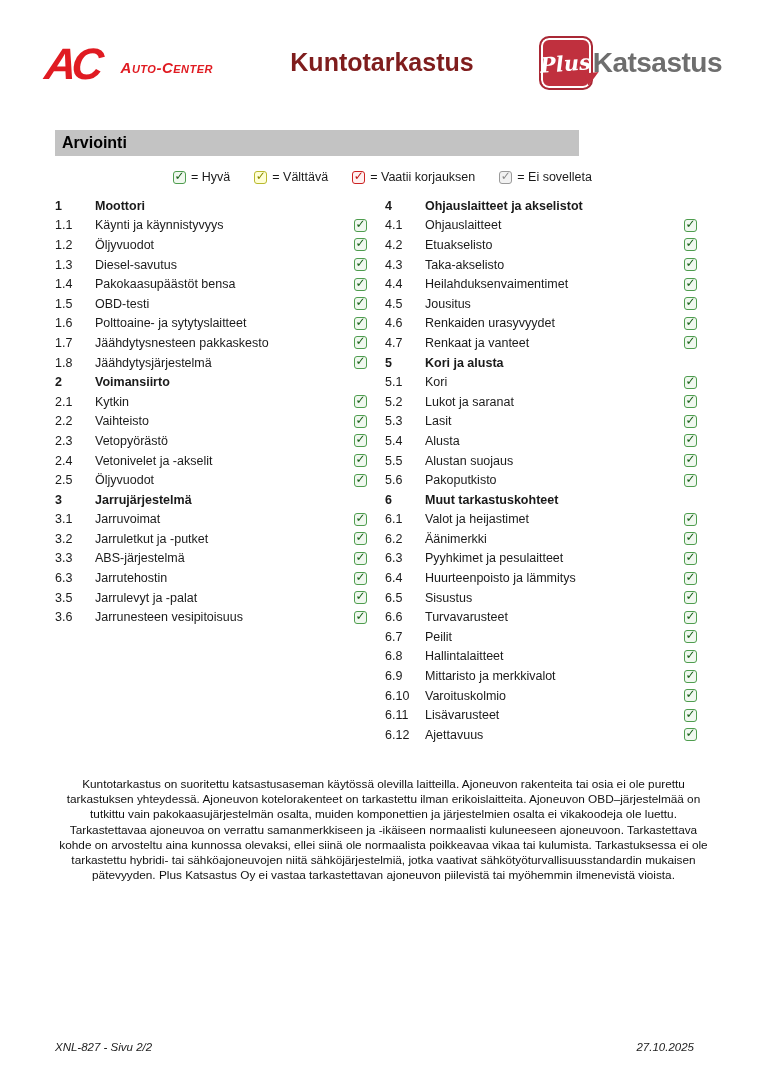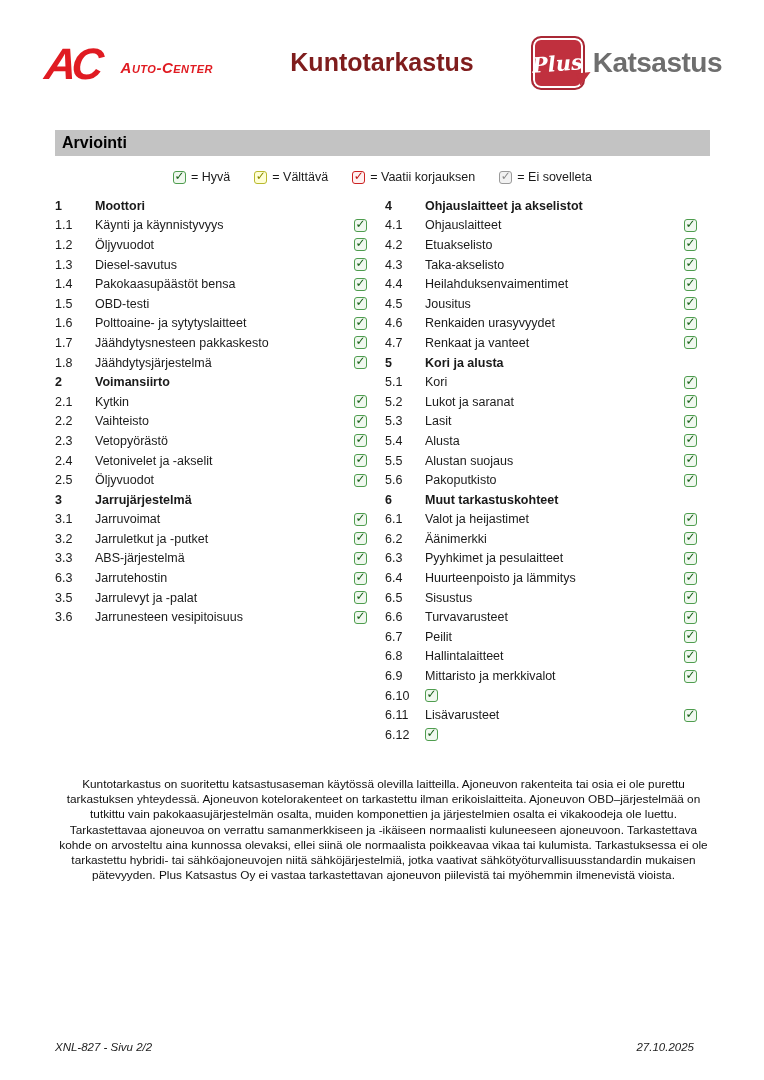--- a/index.html
+++ b/index.html
@@ -7,24 +7,24 @@
 
   
   .hdr-logo-ac{position:absolute;left:45px;top:42px;display:flex;align-items:center;color:#e01b22;white-space:nowrap;}
   .hdr-logo-ac .ac-mono{font-size:44px;font-weight:900;font-style:italic;letter-spacing:-5px;transform:skewX(-6deg);line-height:1;}
   .hdr-logo-ac .ac-word{font-size:15px;font-weight:800;font-style:italic;font-variant:small-caps;letter-spacing:.5px;margin-left:22px;margin-top:6px;}
   .page-title{position:absolute;left:0;top:48px;width:100%;text-align:center;font-size:25px;font-weight:700;color:#7f1d1d;}
   .hdr-logo-plus{position:absolute;right:42px;top:36px;display:flex;align-items:center;}
   .plus-bubble{position:relative;width:50px;height:50px;background:#c0303e;border:2px solid #a92835;border-radius:10px;box-shadow:inset 0 0 0 2px #fff;display:flex;align-items:center;justify-content:center;}
   .plus-bubble .plus-txt{color:#fff;font-size:21px;font-weight:800;font-style:italic;font-family:"DejaVu Serif",serif;transform:rotate(-4deg);}
   .plus-tail{position:absolute;right:-9px;bottom:4px;width:0;height:0;border-left:14px solid #c0303e;border-top:3px solid transparent;border-bottom:10px solid transparent;transform:rotate(-18deg);}
-  .katsastus-txt{font-size:28px;font-weight:700;color:#6e6e6e;margin-left:8px;letter-spacing:-.5px;}
-
-  
-  .section-bar{position:absolute;left:55px;top:130px;width:655px;height:26px;background:#c3c3c3;display:flex;align-items:center;}
+  .katsastus-txt{font-size:28px;font-weight:700;color:#6e6e6e;letter-spacing:-.5px;}
+
+  
+  .section-bar{position:absolute;left:55px;top:130px;width:524px;height:26px;background:#c3c3c3;display:flex;align-items:center;}
   .section-bar span{font-size:16px;font-weight:700;color:#000;padding-left:7px;}
 
   
   .legend{position:absolute;left:55px;top:170px;width:655px;display:flex;justify-content:center;gap:24px;align-items:center;font-size:12.5px;}
   .legend-item{display:flex;align-items:center;gap:5px;}
 
   
   .cb{width:13px;height:13px;border-radius:3px;box-sizing:border-box;display:inline-flex;align-items:center;justify-content:center;flex-shrink:0;}
   .cb .tick{font-family:"DejaVu Sans",sans-serif;font-size:12px;font-weight:700;line-height:1;margin-top:-3px;}
   .cb.good{border:1.5px solid #4f9d4f;background:#f0f8ef;}   .cb.good .tick{color:#145c14;}
@@ -404,33 +404,35 @@
     </div>
     <div class="row">
       <span class="num">6.9</span>
       <span class="label">Mittaristo ja merkkivalot</span>
       <span class="cb good">
         <span class="tick">✓</span>
       </span>
     </div>
     <div class="row">
       <span class="num">6.10</span>
+      <span class="label">Varoituskolmio</span>
       <span class="cb good">
         <span class="tick">✓</span>
       </span>
     </div>
     <div class="row">
       <span class="num">6.11</span>
       <span class="label">Lisävarusteet</span>
       <span class="cb good">
         <span class="tick">✓</span>
       </span>
     </div>
     <div class="row">
       <span class="num">6.12</span>
+      <span class="label">Ajettavuus</span>
       <span class="cb good">
         <span class="tick">✓</span>
       </span>
     </div>
   </div>
 
 <div class="disclaimer">Kuntotarkastus on suoritettu katsastusaseman käytössä olevilla laitteilla. Ajoneuvon rakenteita tai osia ei ole purettu tarkastuksen yhteydessä. Ajoneuvon kotelorakenteet on tarkastettu ilman erikoislaitteita. Ajoneuvon OBD–järjestelmää on tutkittu vain pakokaasujärjestelmän osalta, muiden komponettien ja järjestelmien osalta ei vikakoodeja ole luettu. Tarkastettavaa ajoneuvoa on verrattu samanmerkkiseen ja -ikäiseen normaalisti kuluneeseen ajoneuvoon. Tarkastettava kohde on arvosteltu aina kunnossa olevaksi, ellei siinä ole normaalista poikkeavaa vikaa tai kulumista. Tarkastuksessa ei ole tarkastettu hybridi- tai sähköajoneuvojen niitä sähköjärjestelmiä, jotka vaativat sähkötyöturvallisuusstandardin mukaisen pätevyyden. Plus Katsastus Oy ei vastaa tarkastettavan ajoneuvon piilevistä tai myöhemmin ilmenevistä vioista.</div>
 
 <div class="page-footer">
   <span class="center">XNL-827 - Sivu 2/2</span>

